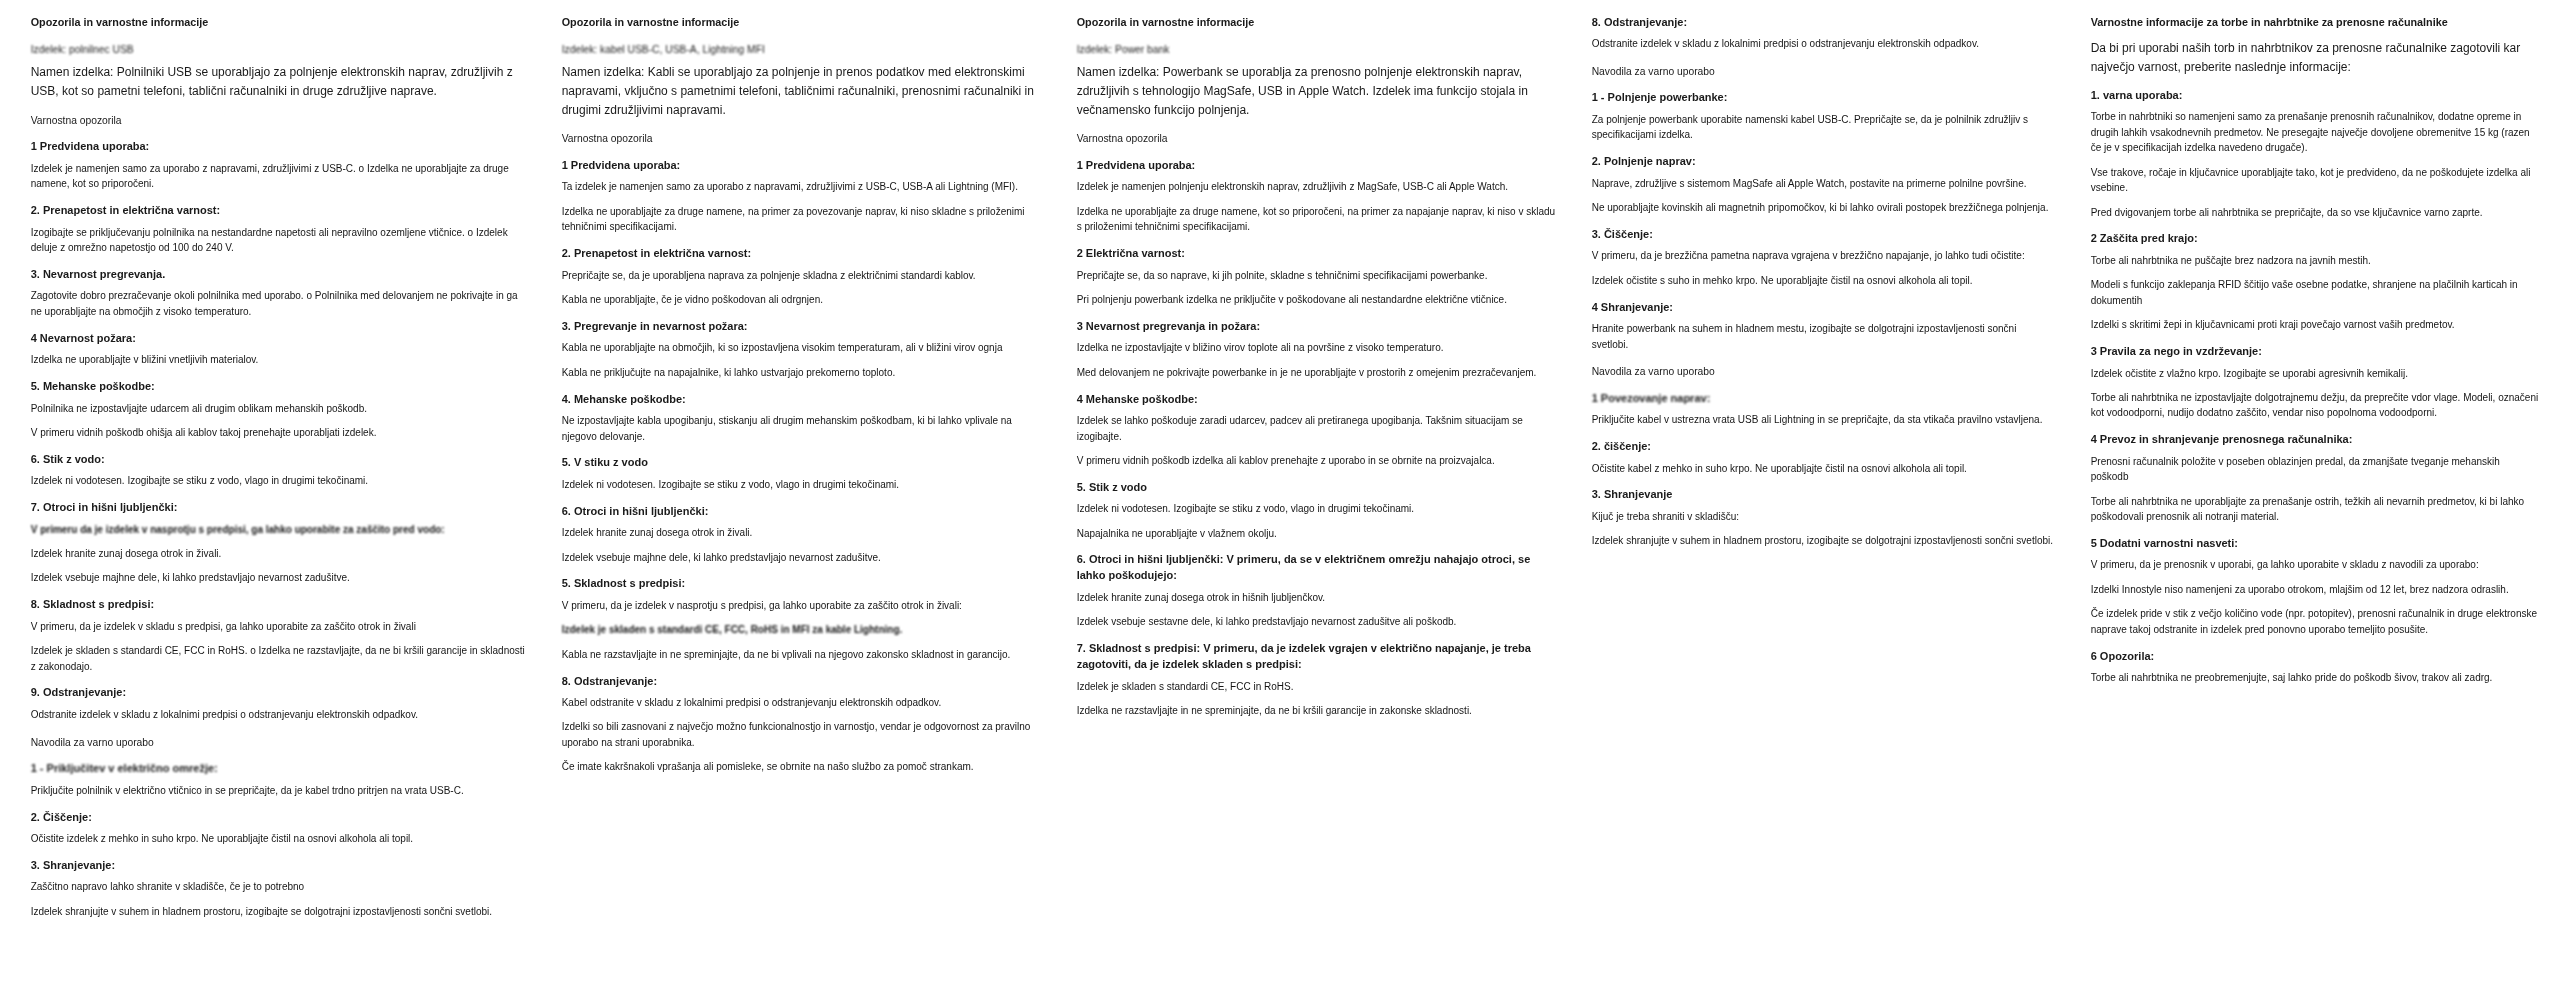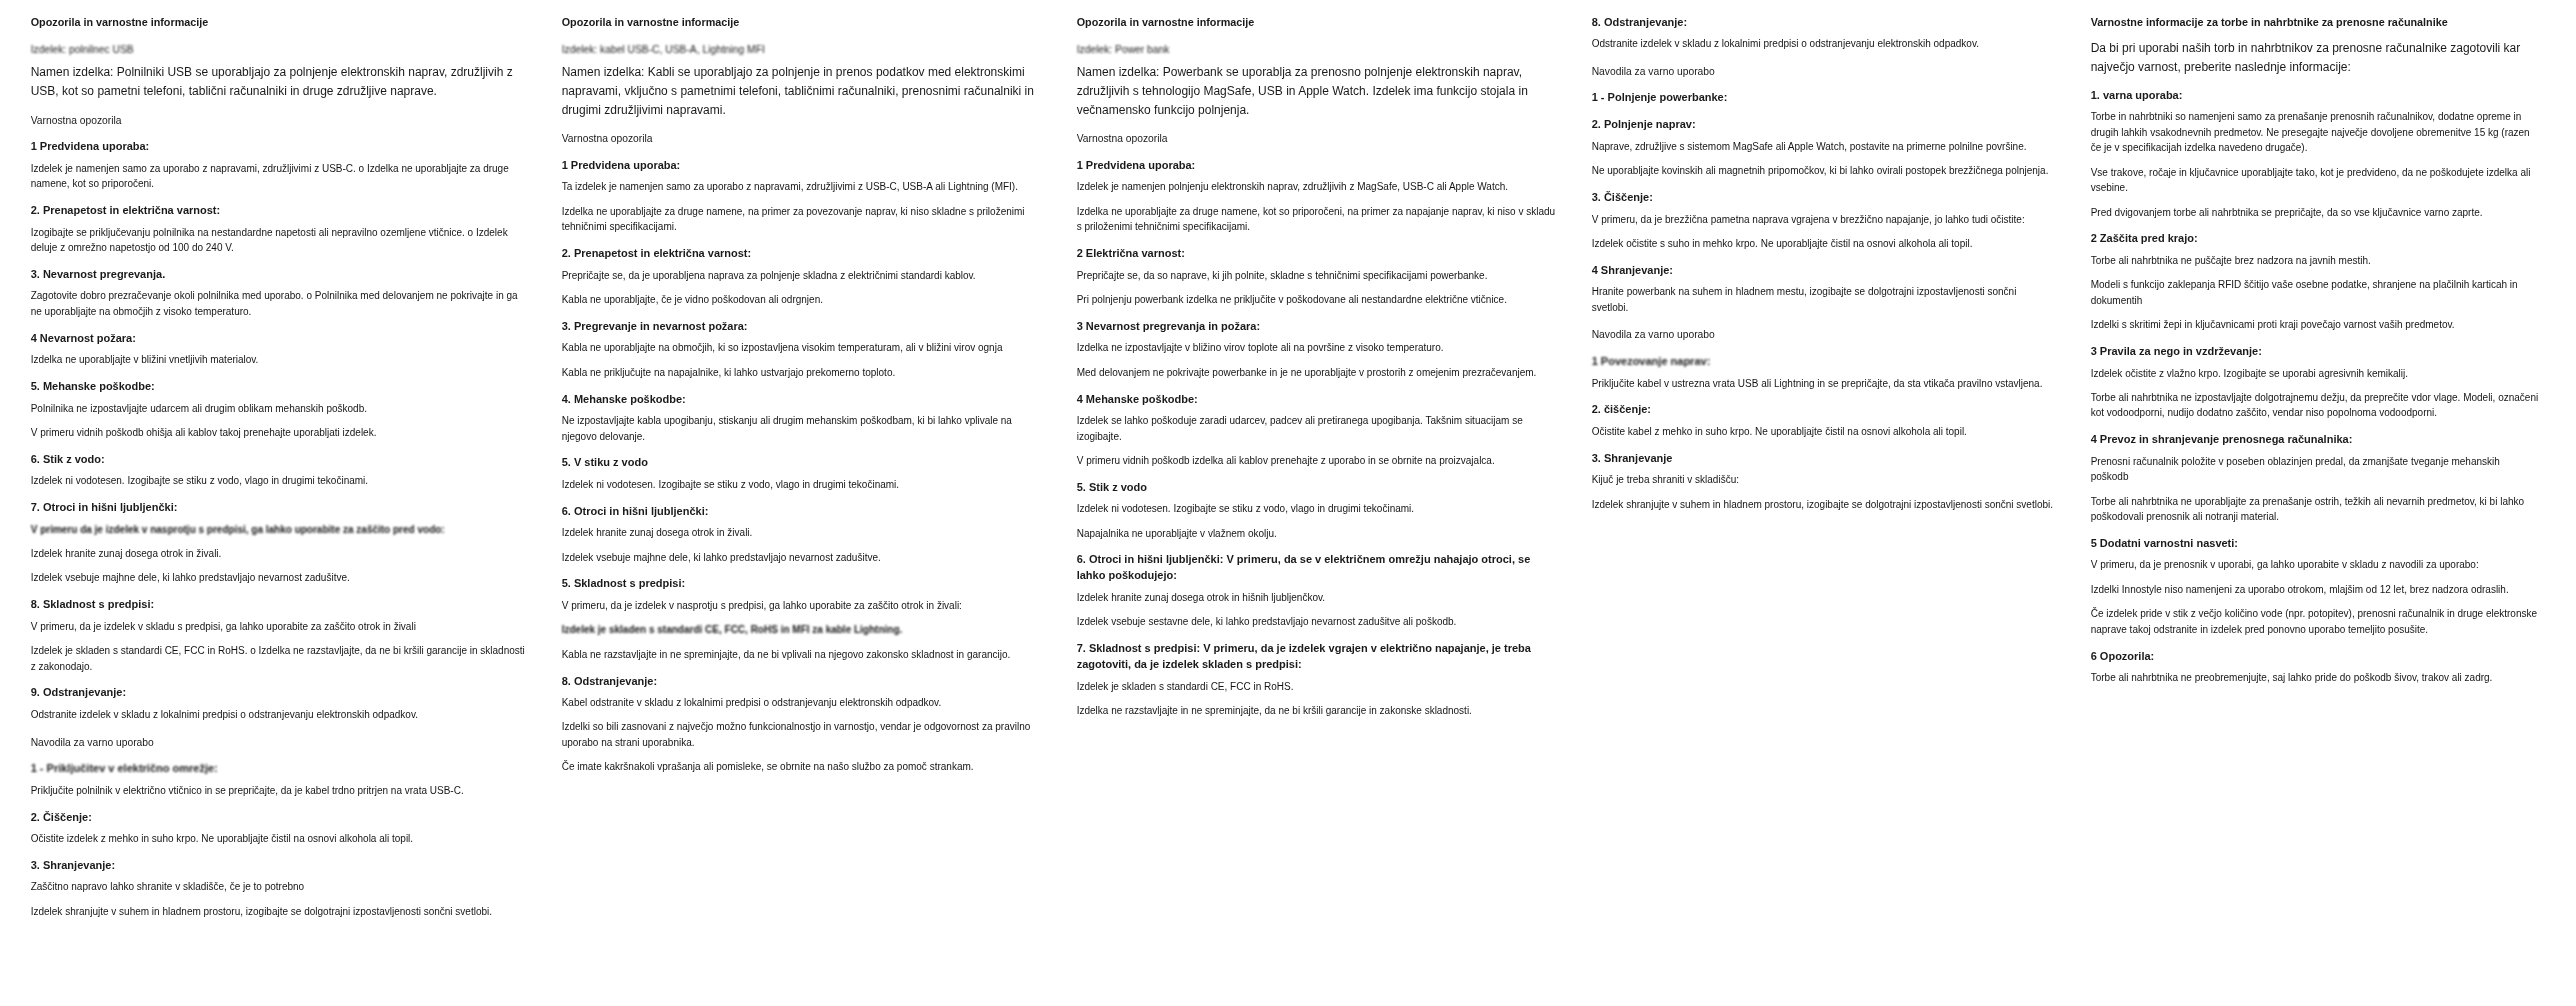--- a/index.html
+++ b/index.html
@@ -204,20 +204,21 @@
     <p class="txt">Izdelka ne razstavljajte in ne spreminjajte, da ne bi kršili garancije in zakonske skladnosti.</p>
   </div>
 
   <div class="col col-4">
     <h4 class="item-title" style="margin-top:0">8. Odstranjevanje:</h4>
     <p class="txt">Odstranite izdelek v skladu z lokalnimi predpisi o odstranjevanju elektronskih odpadkov.</p>
 
     <h3 class="sub-title">Navodila za varno uporabo</h3>
 
     <h4 class="item-title">1 - Polnjenje powerbanke:</h4>
+    <p class="txt">Za polnjenje powerbank uporabite namenski kabel USB-C. Prepričajte se, da je polnilnik združljiv s specifikacijami izdelka.</p>
 
     <h4 class="item-title">2. Polnjenje naprav:</h4>
     <p class="txt">Naprave, združljive s sistemom MagSafe ali Apple Watch, postavite na primerne polnilne površine.</p>
     <p class="txt">Ne uporabljajte kovinskih ali magnetnih pripomočkov, ki bi lahko ovirali postopek brezžičnega polnjenja.</p>
 
     <h4 class="item-title">3. Čiščenje:</h4>
     <p class="txt">V primeru, da je brezžična pametna naprava vgrajena v brezžično napajanje, jo lahko tudi očistite:</p>
     <p class="txt">Izdelek očistite s suho in mehko krpo. Ne uporabljajte čistil na osnovi alkohola ali topil.</p>
 
     <h4 class="item-title">4 Shranjevanje:</h4>

